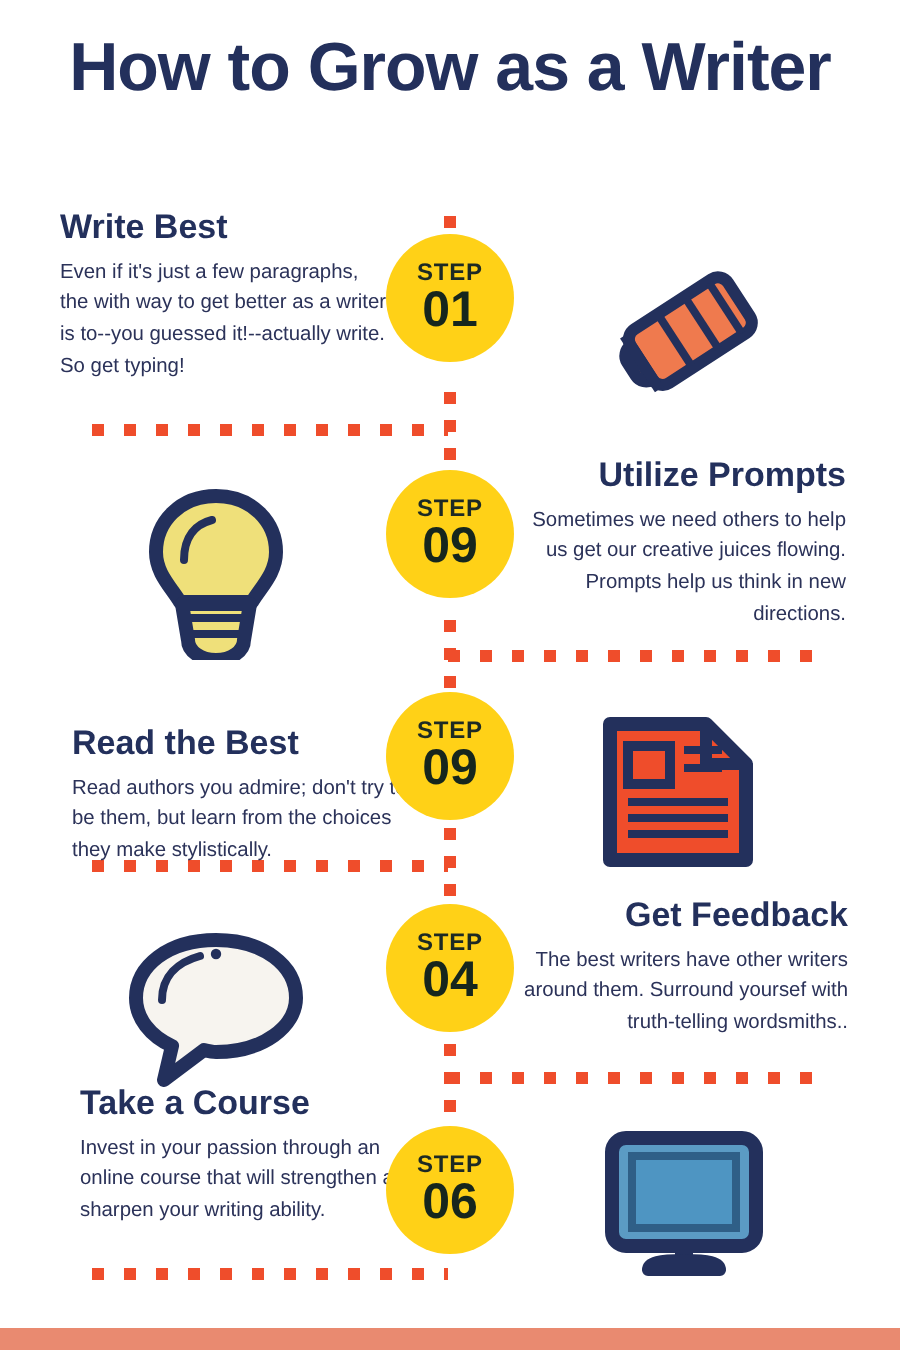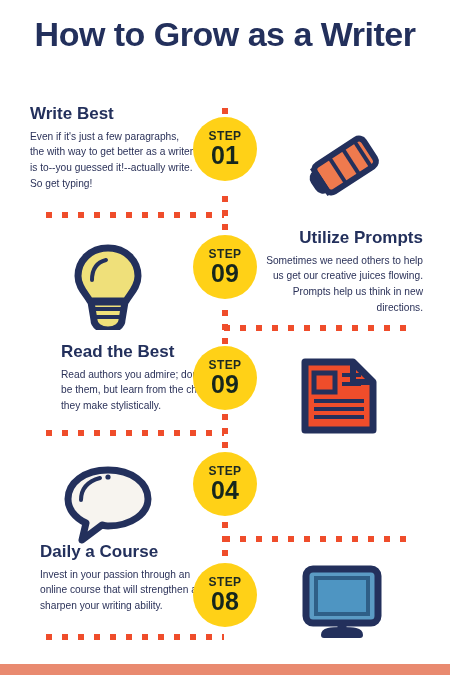--- a/index.html
+++ b/index.html
@@ -174,21 +174,21 @@
   <div class="icon" style="left:66px; top:240px;">
     <svg width="84" height="90" viewBox="0 0 84 90">
       <path d="M42 8 C24 8 12 21 12 36 C12 47 20 54 24 61 L60 61 C64 54 72 47 72 36 C72 21 60 8 42 8 Z" fill="#efe07a" stroke="#23305c" stroke-width="7" stroke-linejoin="round"></path>
       <path d="M25 62 L59 62 L56 80 a14 10 0 0 1 -28 0 Z" fill="#efe07a" stroke="#23305c" stroke-width="7" stroke-linejoin="round"></path>
       <path d="M26 69 L58 69" stroke="#23305c" stroke-width="4"></path>
       <path d="M28 77 L56 77" stroke="#23305c" stroke-width="4"></path>
       <path d="M26 40 C26 28 32 22 40 20" stroke="#23305c" stroke-width="4" fill="none" stroke-linecap="round"></path>
     </svg>
   </div>
 
-  <div class="step-text align-left" style="left:36px; top:342px; width:168px;margin-left:25px;">
+  <div class="step-text align-left" style="left:36px; top:362px; width:168px;">
     <h2>Read the Best</h2>
     <p>Read authors you admire; don't try to be them, but learn from the choices they make stylistically.</p>
   </div>
 
   <div class="badge" style="left:193px; top:346px;">
     <span class="lbl">STEP</span>
     <span class="num">09</span>
   </div>
 
   <div class="icon" style="left:297px; top:356px;">
@@ -202,37 +202,41 @@
       <path d="M17 53 L67 53" stroke="#23305c" stroke-width="4"></path>
       <path d="M17 61 L67 61" stroke="#23305c" stroke-width="4"></path>
     </svg>
   </div>
 
   <div class="badge" style="left:193px; top:452px;">
     <span class="lbl">STEP</span>
     <span class="num">04</span>
   </div>
 
+  <div class="step-text align-right" style="left:252px; top:448px; width:172px;">
+    <h2>Get Feedback</h2>
+    <p>The best writers have other writers around them. Surround yoursef with truth-telling wordsmiths..</p>
+  </div>
 
   <div class="icon" style="left:62px; top:462px;">
     <svg width="92" height="84" viewBox="0 0 92 84">
       <path d="M46 8 C22 8 6 21 6 37 C6 47 13 56 24 61 L20 78 L40 63 C42 63.5 44 64 46 64 C70 64 86 51 86 37 C86 21 70 8 46 8 Z" fill="#f7f4ef" stroke="#23305c" stroke-width="7" stroke-linejoin="round"></path>
       <path d="M19 38 C19 26 27 19 38 16" stroke="#23305c" stroke-width="4" fill="none" stroke-linecap="round"></path>
       <circle cx="46" cy="15" r="2.6" fill="#23305c"></circle>
     </svg>
   </div>
 
   <div class="step-text align-left" style="left:40px; top:542px; width:170px;">
-    <h2>Daily a Course</h2>
+    <h2>Take a Course</h2>
     <p>Invest in your passion through an online course that will strengthen and sharpen your writing ability.</p>
   </div>
 
   <div class="badge" style="left:193px; top:563px;">
     <span class="lbl">STEP</span>
-    <span class="num">08</span>
+    <span class="num">06</span>
   </div>
 
   <div class="icon" style="left:300px; top:565px;">
     <svg width="84" height="76" viewBox="0 0 84 76">
       <rect x="6" y="4" width="72" height="54" rx="7" fill="#5b9bc4" stroke="#23305c" stroke-width="7"></rect>
       <rect x="16" y="13" width="52" height="36" fill="#4e95c2" stroke="#2f5f87" stroke-width="4"></rect>
       <path d="M42 58 L42 66" stroke="#23305c" stroke-width="9"></path>
       <path d="M24 70 C24 66 30 65 42 65 C54 65 60 66 60 70 Z" fill="#23305c" stroke="#23305c" stroke-width="6" stroke-linejoin="round"></path>
     </svg>
   </div>

